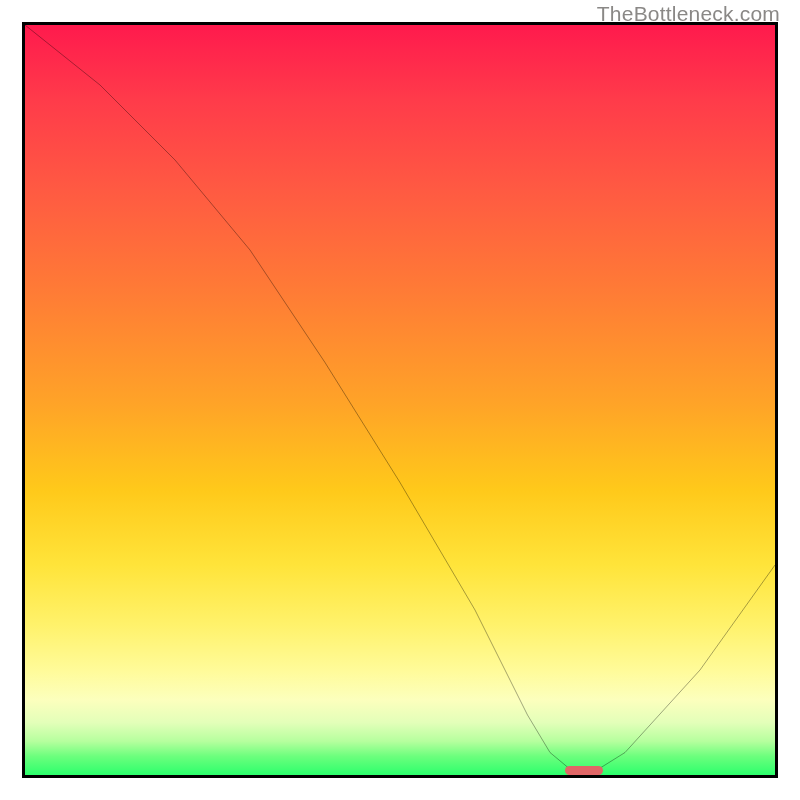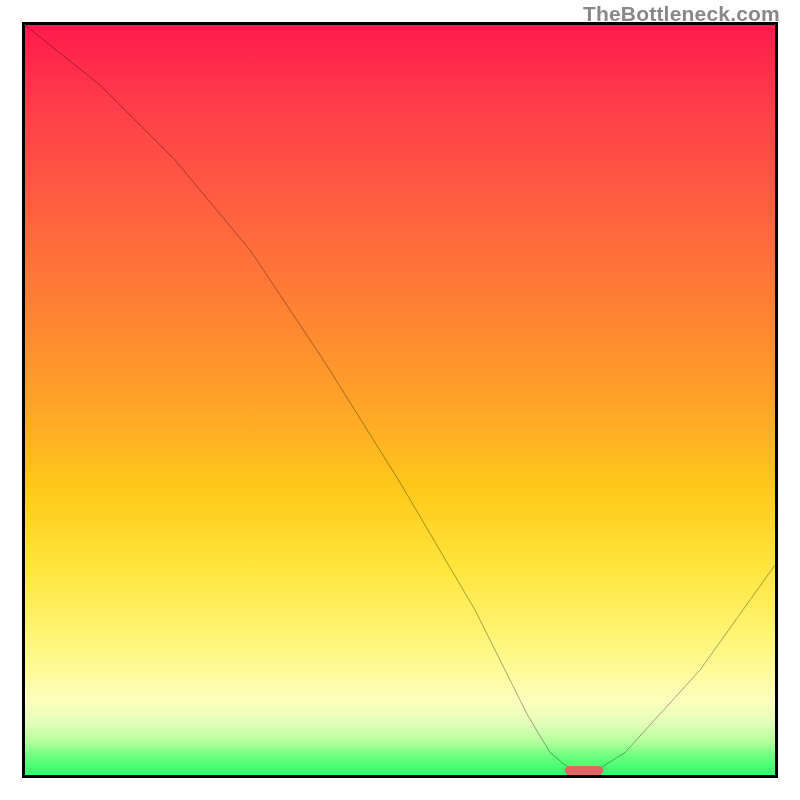--- a/index.html
+++ b/index.html
@@ -49,21 +49,21 @@
     position: absolute;
     background: #e06666;
     border-radius: 6px;
   }
   .watermark {
     position: absolute;
     top: 2px;
     right: 20px;
     color: #8a8886;
     font-size: 21px;
-    font-weight: 700;
+    font-weight: 400;
     letter-spacing: 0.2px;
   }
 </style>
 </head>
 <body>
 
 <div class="watermark">TheBottleneck.com</div>
 
 <div class="frame">
   <div class="gradient"></div>

